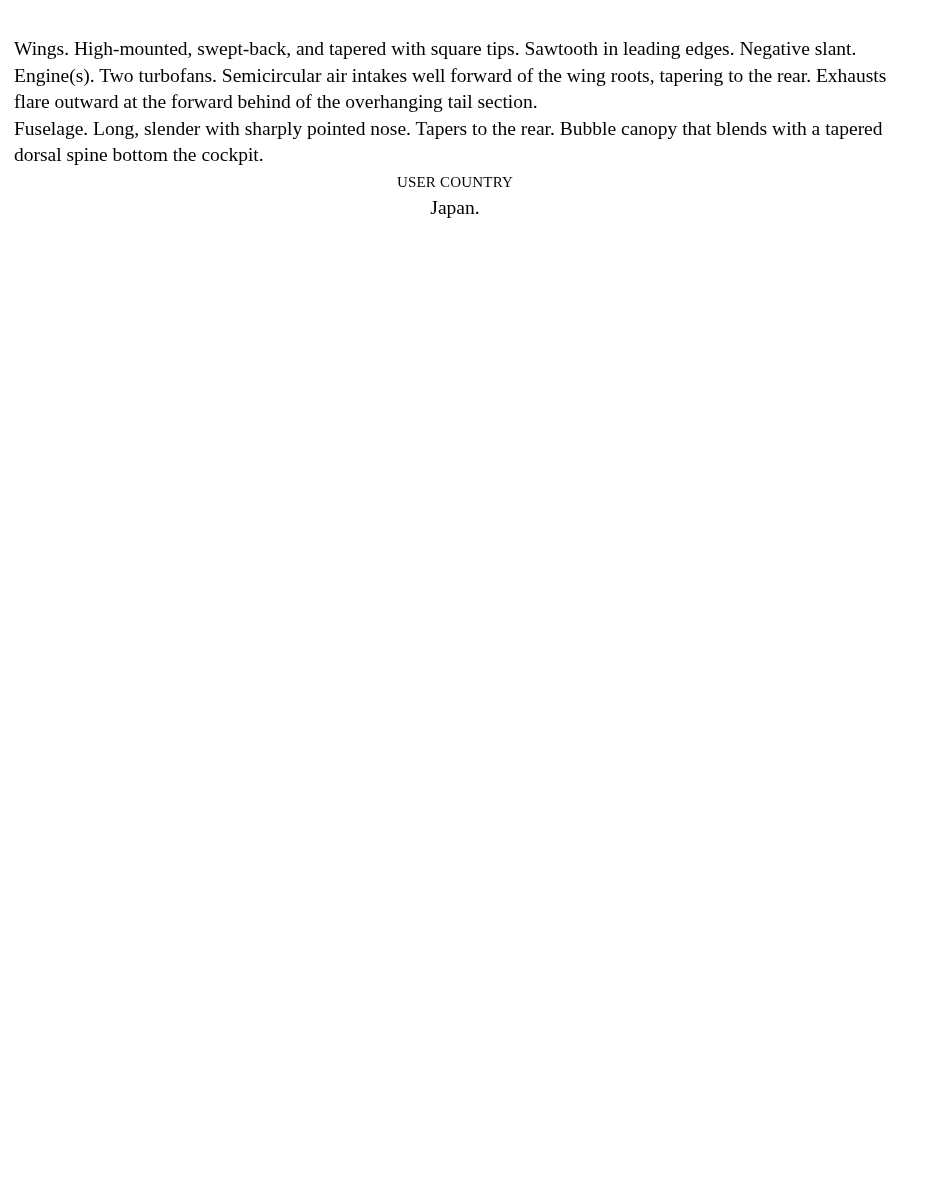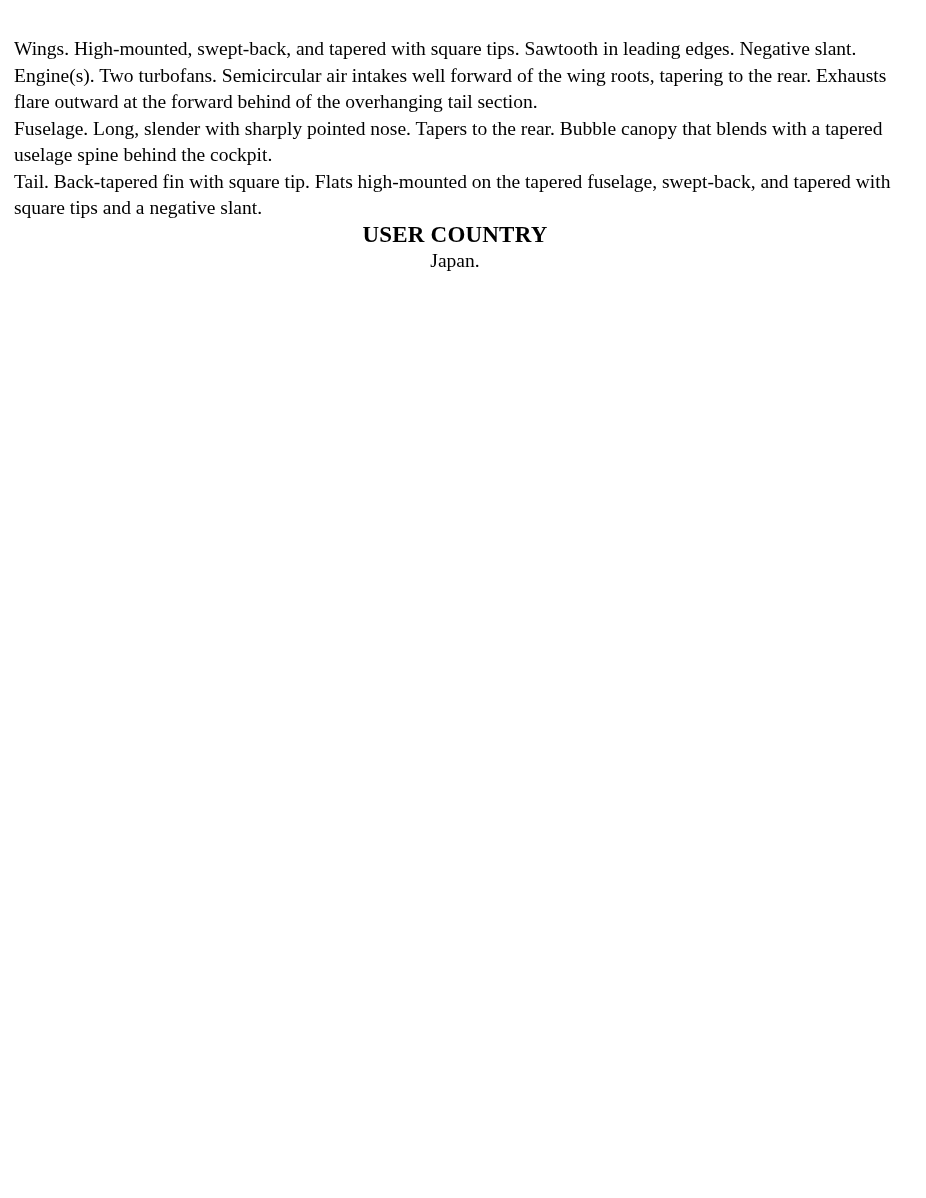--- a/index.html
+++ b/index.html
@@ -26,22 +26,22 @@
     line-height: 26.5px;
     text-align: left;
     margin: 0;
     text-indent: 0;
   }
   .para .lead {
     font-weight: normal;
   }
   .section-heading {
     text-align: center;
-    font-weight: bold;
-    font-size: 23px;
+    font-weight: normal;
+    font-size: 15px;
     line-height: 26.5px;
     margin: 0;
     letter-spacing: 0.2px;
   }
   .country {
     font-size: 19.5px;
     line-height: 26.5px;
     margin: 0;
     text-align: center;
   }
@@ -52,22 +52,21 @@
 </head>
 <body>
 
 <div class="page">
   <div class="body-block">
 
     <p class="para"><span class="lead">W</span><span>ings. High-mounted, swept-back, and tapered with square tips. Sawtooth in leading edges. Negative slant.</span></p>
 
     <p class="para"><span class="lead">E</span><span>ngine(s). Two turbofans. Semicircular air intakes well forward of the wing roots, tapering to the rear. Exhausts flare outward at the forward behind of the overhanging tail section.</span></p>
 
-    <p class="para"><span class="lead">F</span><span>uselage. Long, slender with sharply pointed nose. Tapers to the rear. Bubble canopy that blends with a tapered uselage spine behind the cockpit.</span></p>
+    <p class="para"><span class="lead">F</span><span>uselage. Long, slender with sharply pointed nose. Tapers to the rear. Bubble canopy that blends with a tapered dorsal spine bottom the cockpit.</span></p>
 
-    <p class="para"><span class="lead">T</span><span>ail. Back-tapered fin with square tip. Flats high-mounted on the tapered fuselage, swept-back, and tapered with square tips and a negative slant.</span></p>
 
     <h2 class="section-heading">USER COUNTRY</h2>
 
     <p class="country">Japan.</p>
 
   </div>
 </div>
 
 </body></html>

